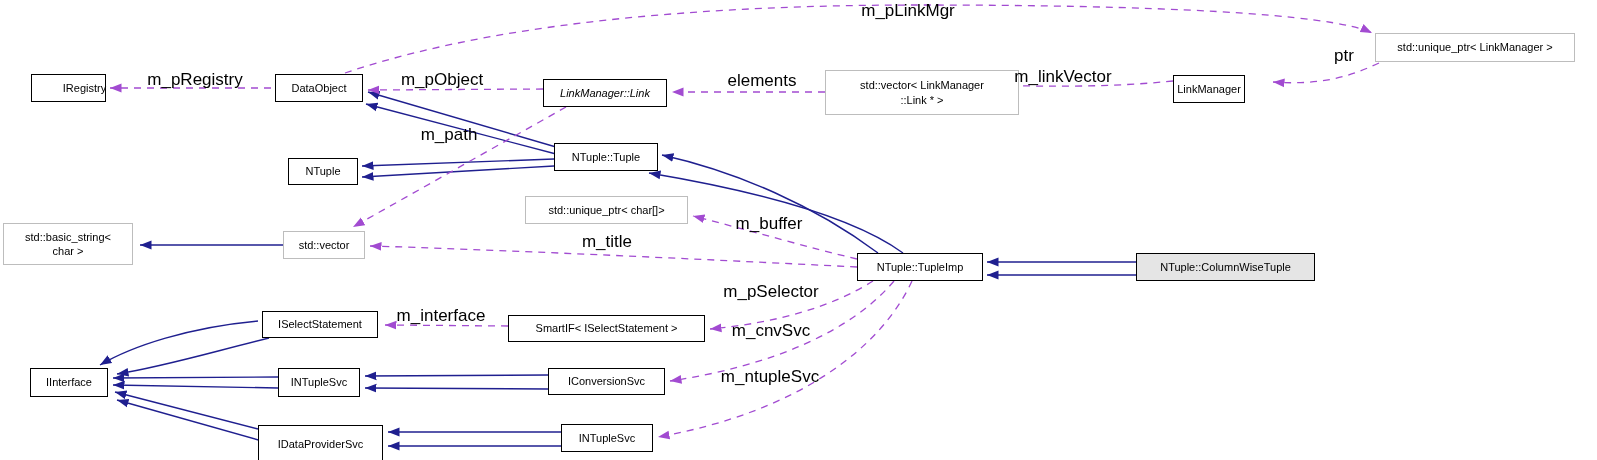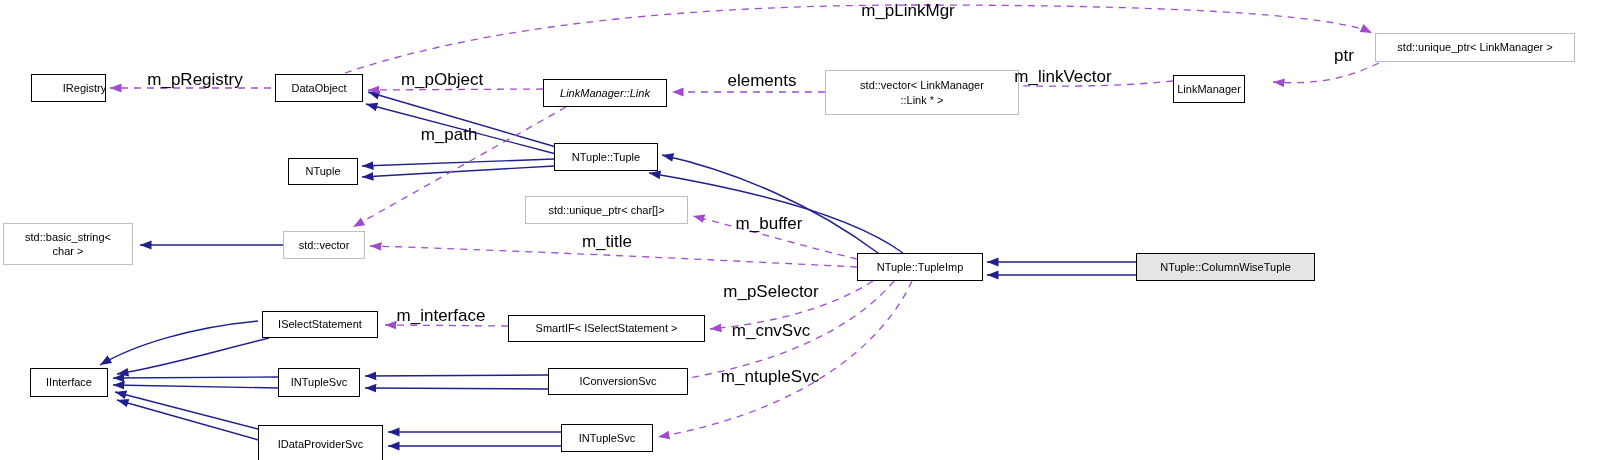--- a/index.html
+++ b/index.html
@@ -122,21 +122,21 @@
       </div>
       <div class="node " style="left: 508px; top: 315px; width: 197px; height: 27px;">
         <span>SmartIF&lt; ISelectStatement &gt;</span>
       </div>
       <div class="node " style="left: 30px; top: 368px; width: 78px; height: 29px;">
         <span>IInterface</span>
       </div>
       <div class="node " style="left: 278px; top: 368px; width: 82px; height: 29px;">
         <span>INTupleSvc</span>
       </div>
-      <div class="node " style="left: 548px; top: 368px; width: 140px; height: 27px;">
+      <div class="node " style="left: 548px; top: 368px; width: 117px; height: 27px;">
         <span>IConversionSvc</span>
       </div>
       <div class="node " style="left: 258px; top: 425px; width: 125px; height: 38px;">
         <span>IDataProviderSvc</span>
       </div>
       <div class="node " style="left: 561px; top: 424px; width: 92px; height: 28px;">
         <span>INTupleSvc</span>
       </div>
     </div>
   <div>

